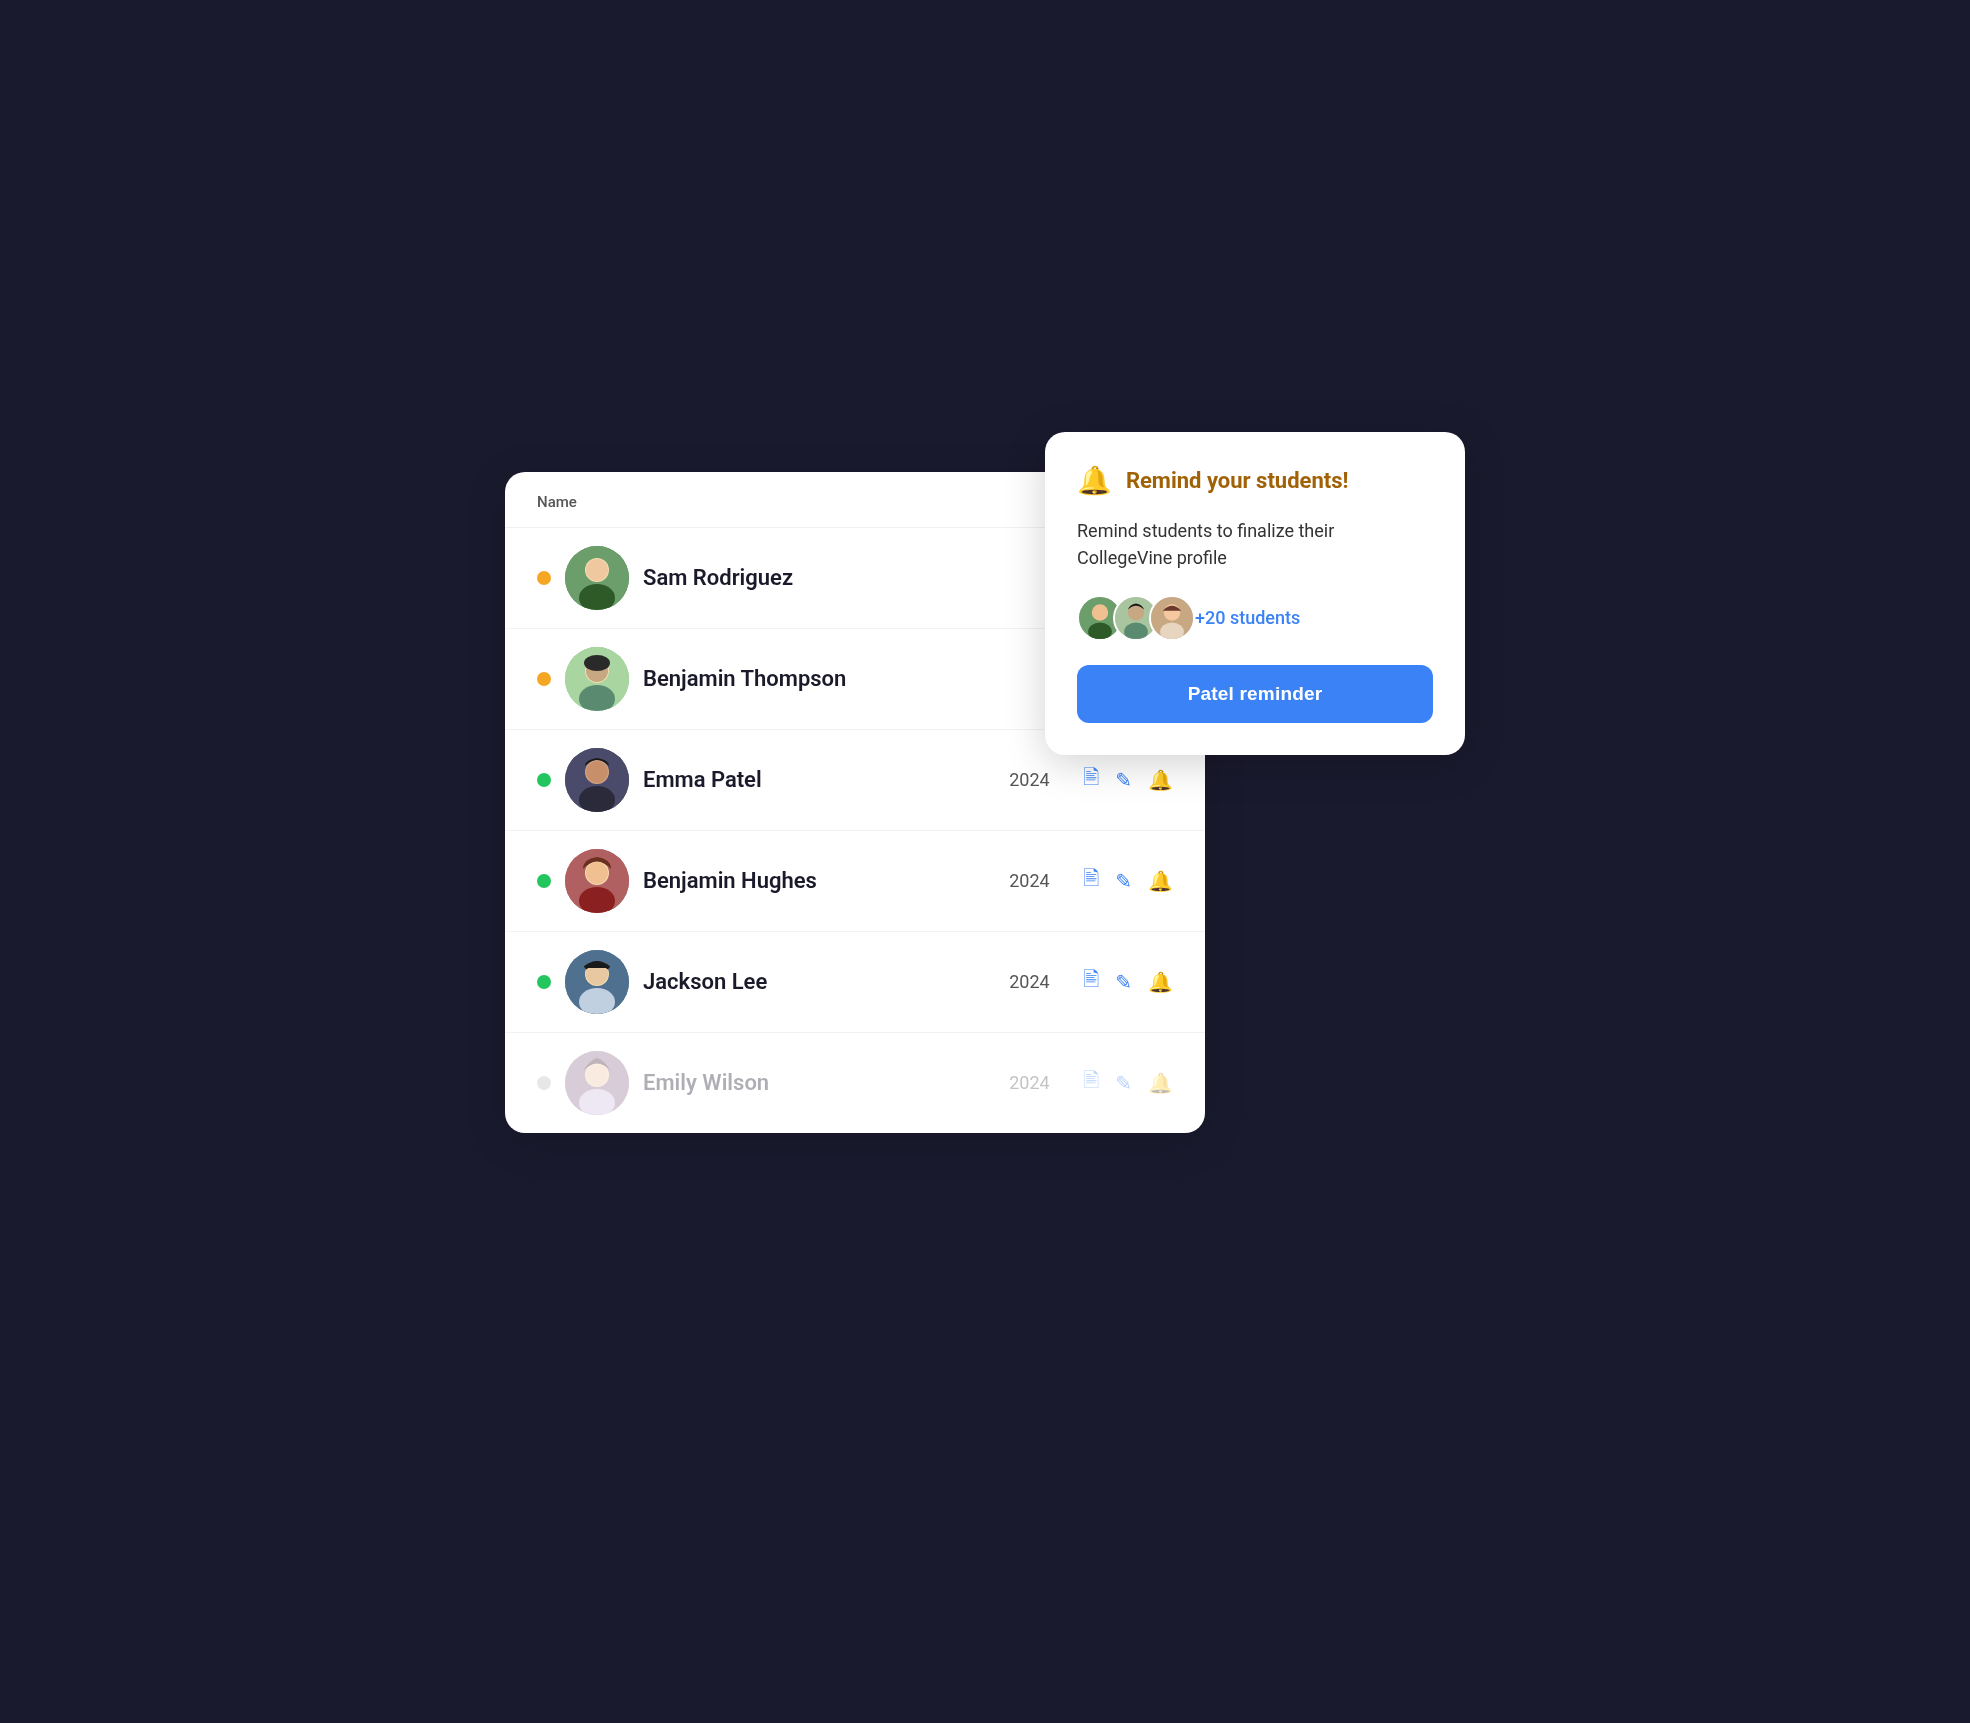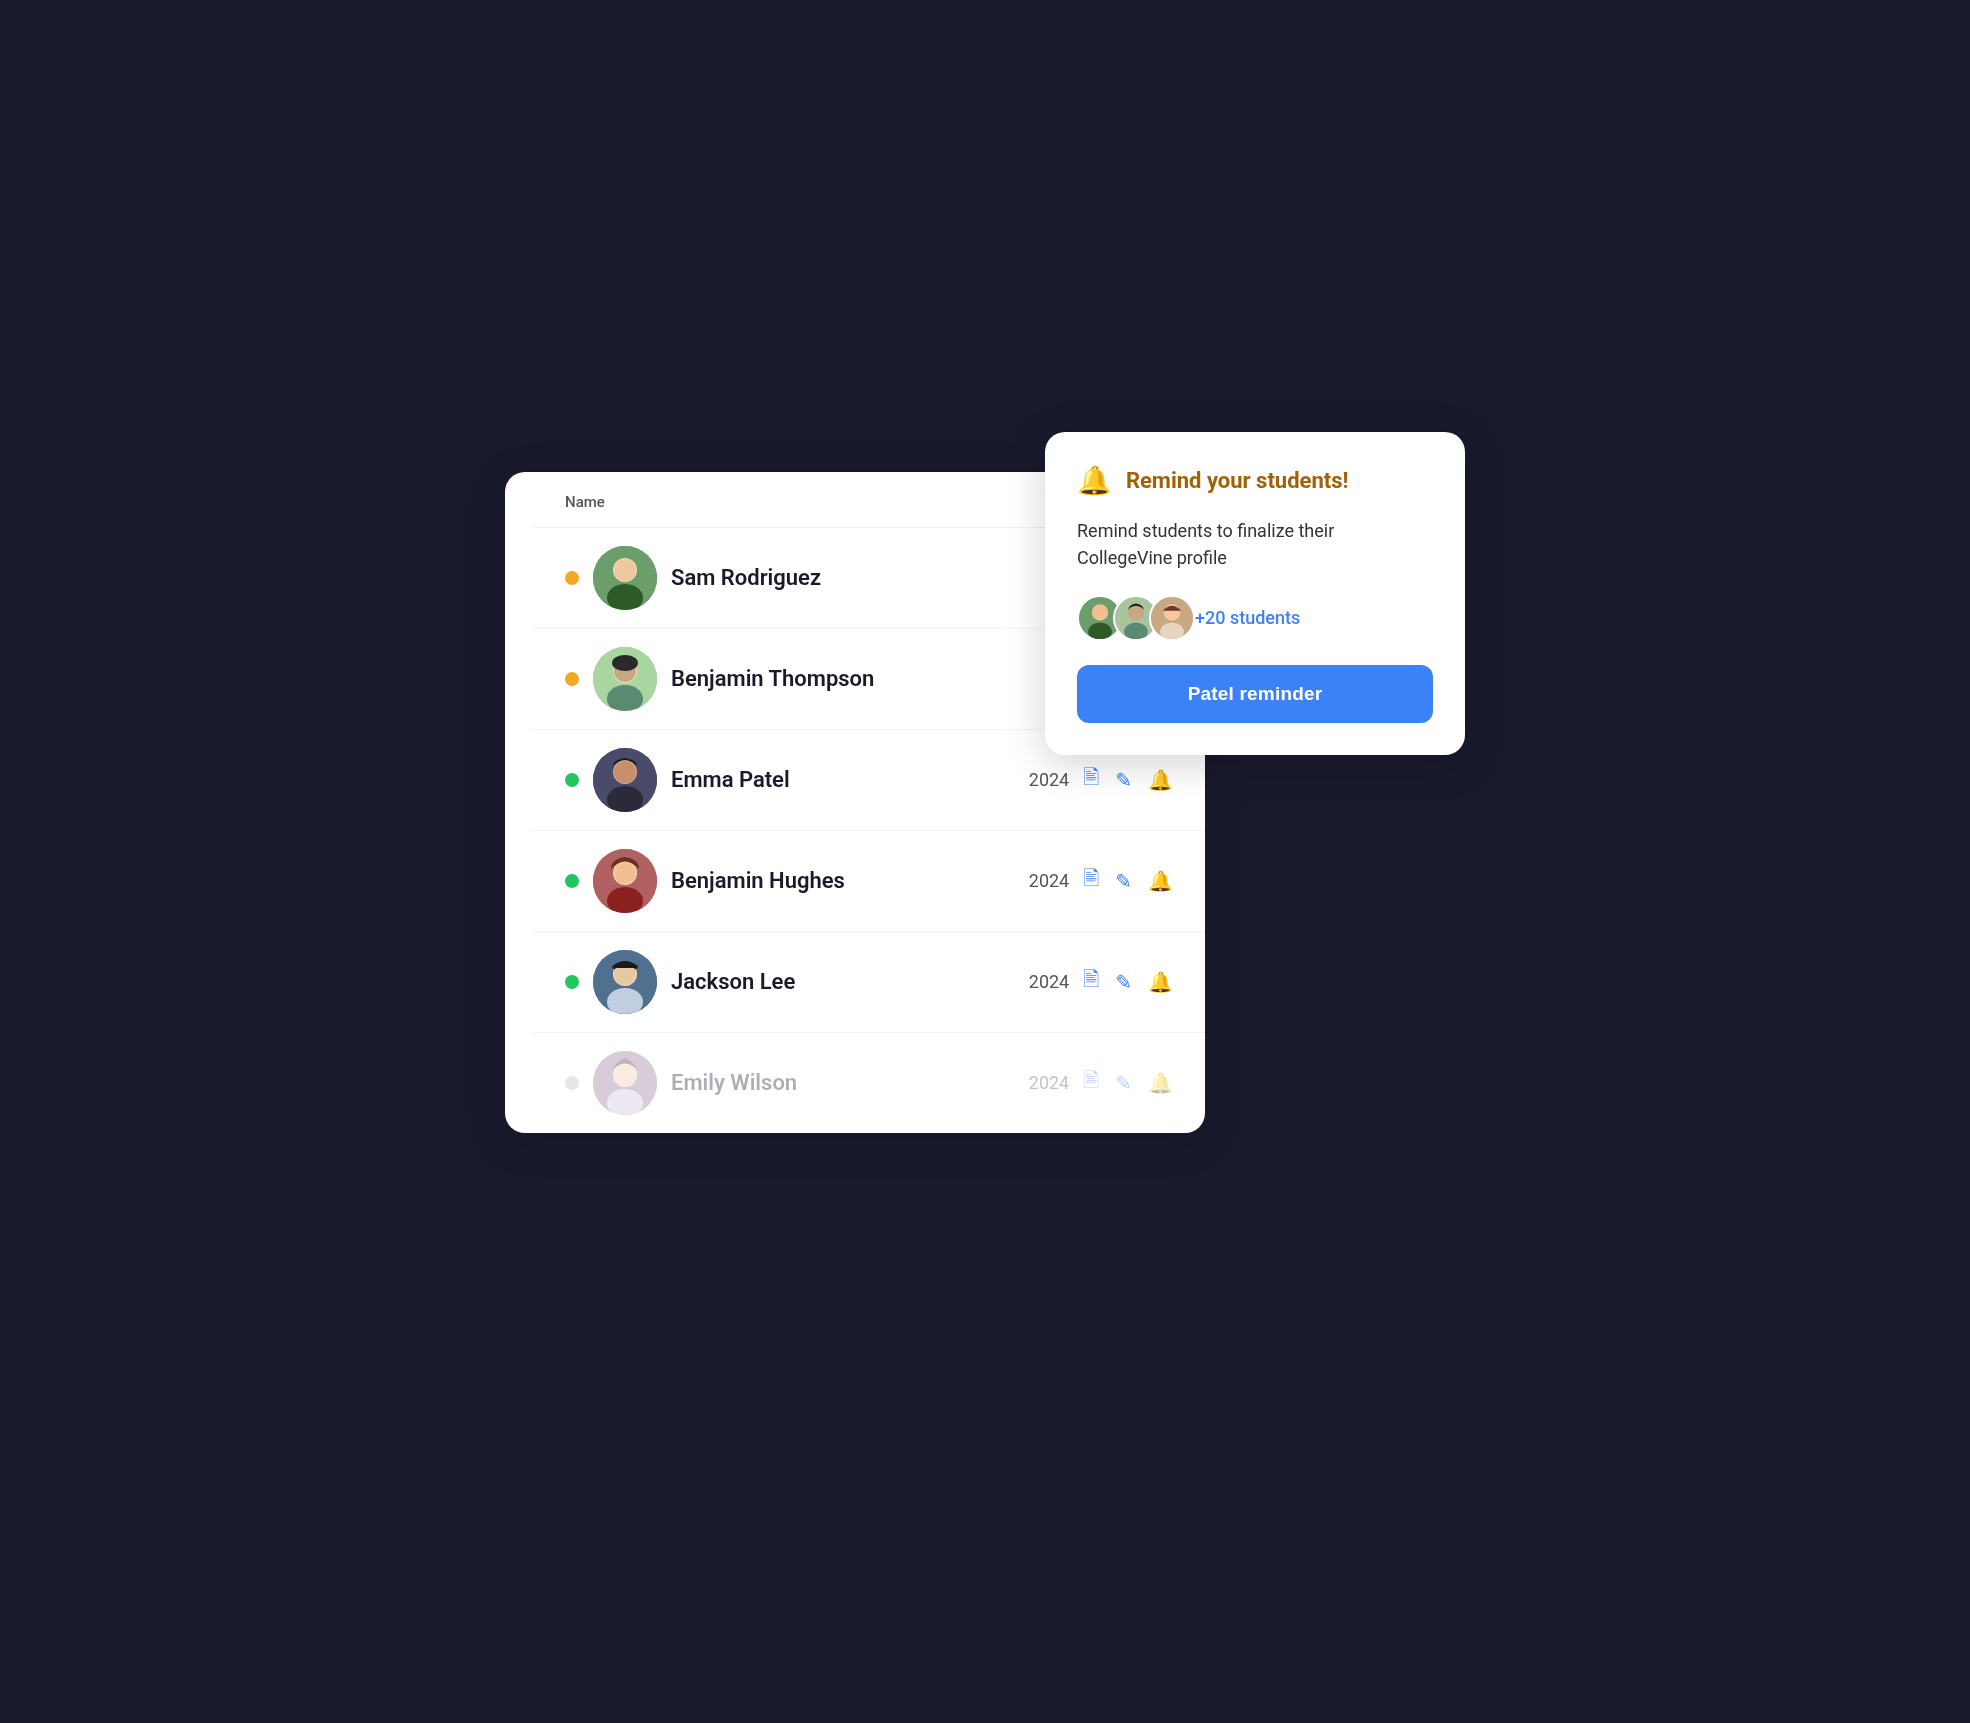--- a/index.html
+++ b/index.html
@@ -22,21 +22,20 @@
     
     .student-list-card {
       position: absolute;
       top: 40px;
       left: 0;
       width: 700px;
       background: #fff;
       border-radius: 20px;
       box-shadow: 0 8px 40px rgba(0,0,0,0.15);
       overflow: hidden;
-      padding-left: 28px;
     }
 
     .table-header {
       padding: 20px 32px 16px;
       border-bottom: 1.5px solid #f0f0f0;
     }
 
     .table-header-label {
       font-size: 15px;
       font-weight: 500;
@@ -90,21 +89,20 @@
       font-size: 22px;
       font-weight: 600;
       color: #1a1a2a;
       flex: 1;
     }
 
     .grad-year {
       font-size: 18px;
       color: #555;
       min-width: 60px;
-      text-align: right;
     }
 
     .row-actions {
       display: flex;
       gap: 16px;
       align-items: center;
     }
 
     .action-icon {
       color: #3b82f6;

